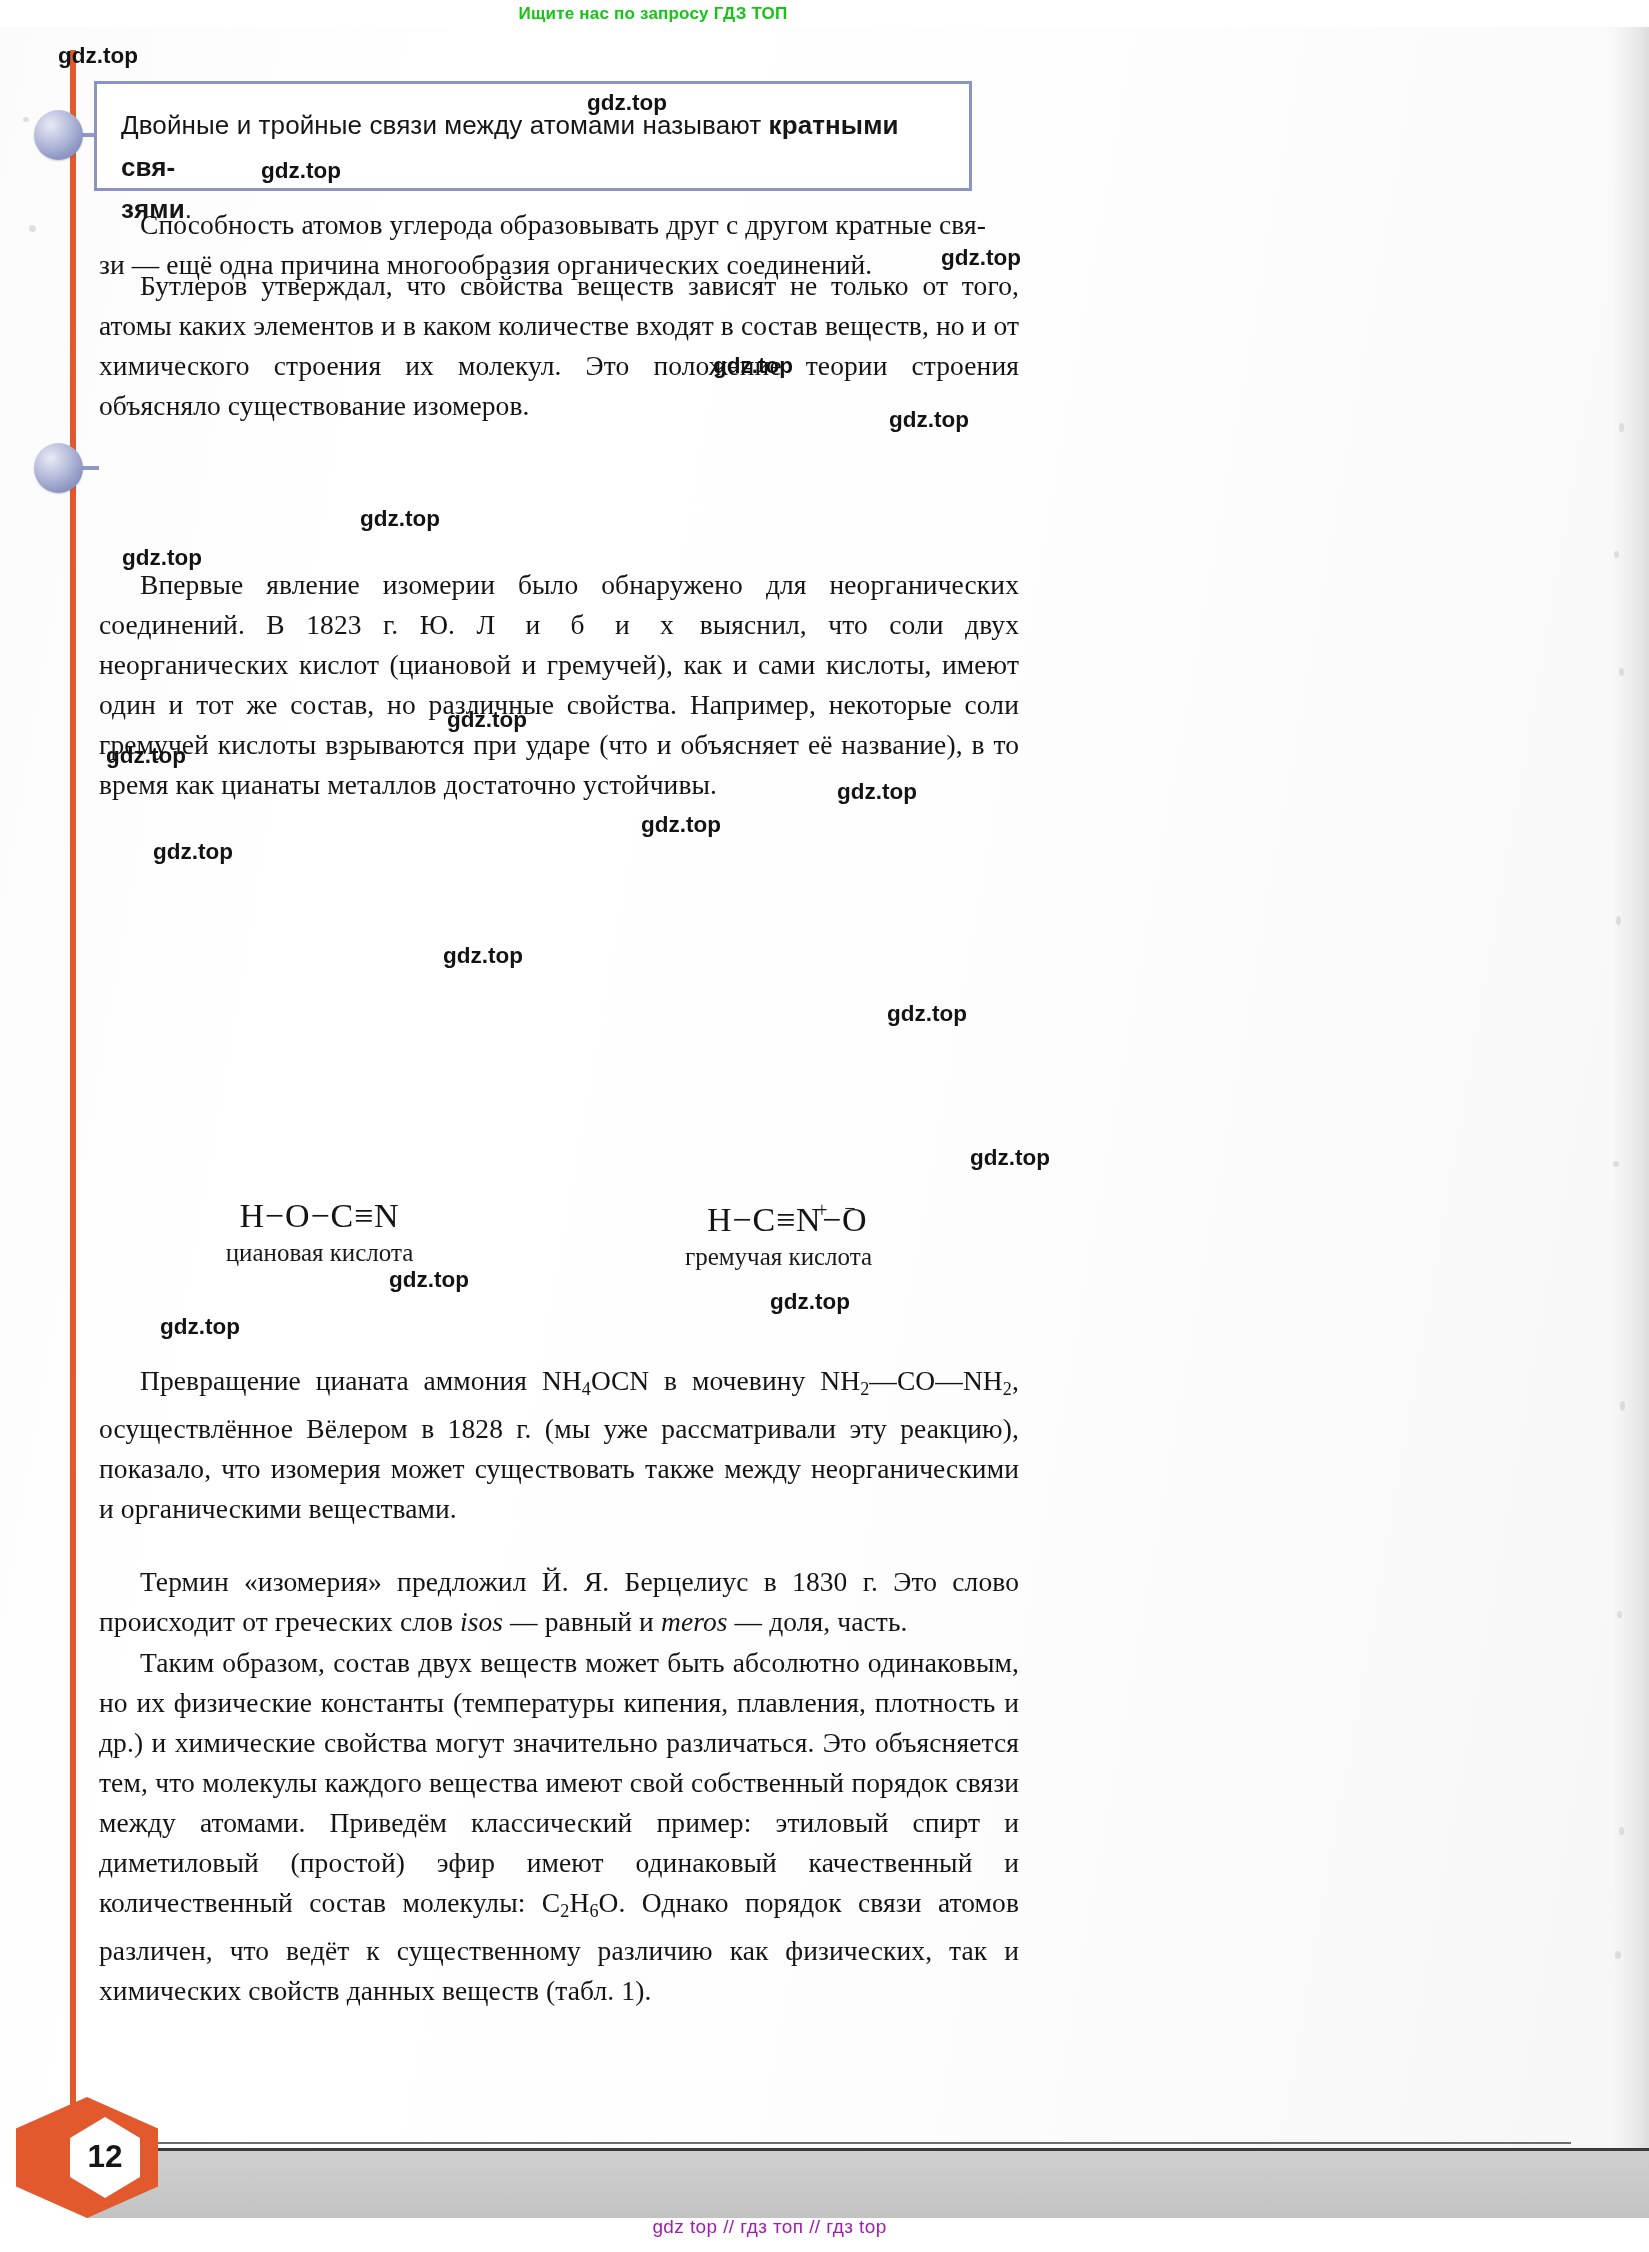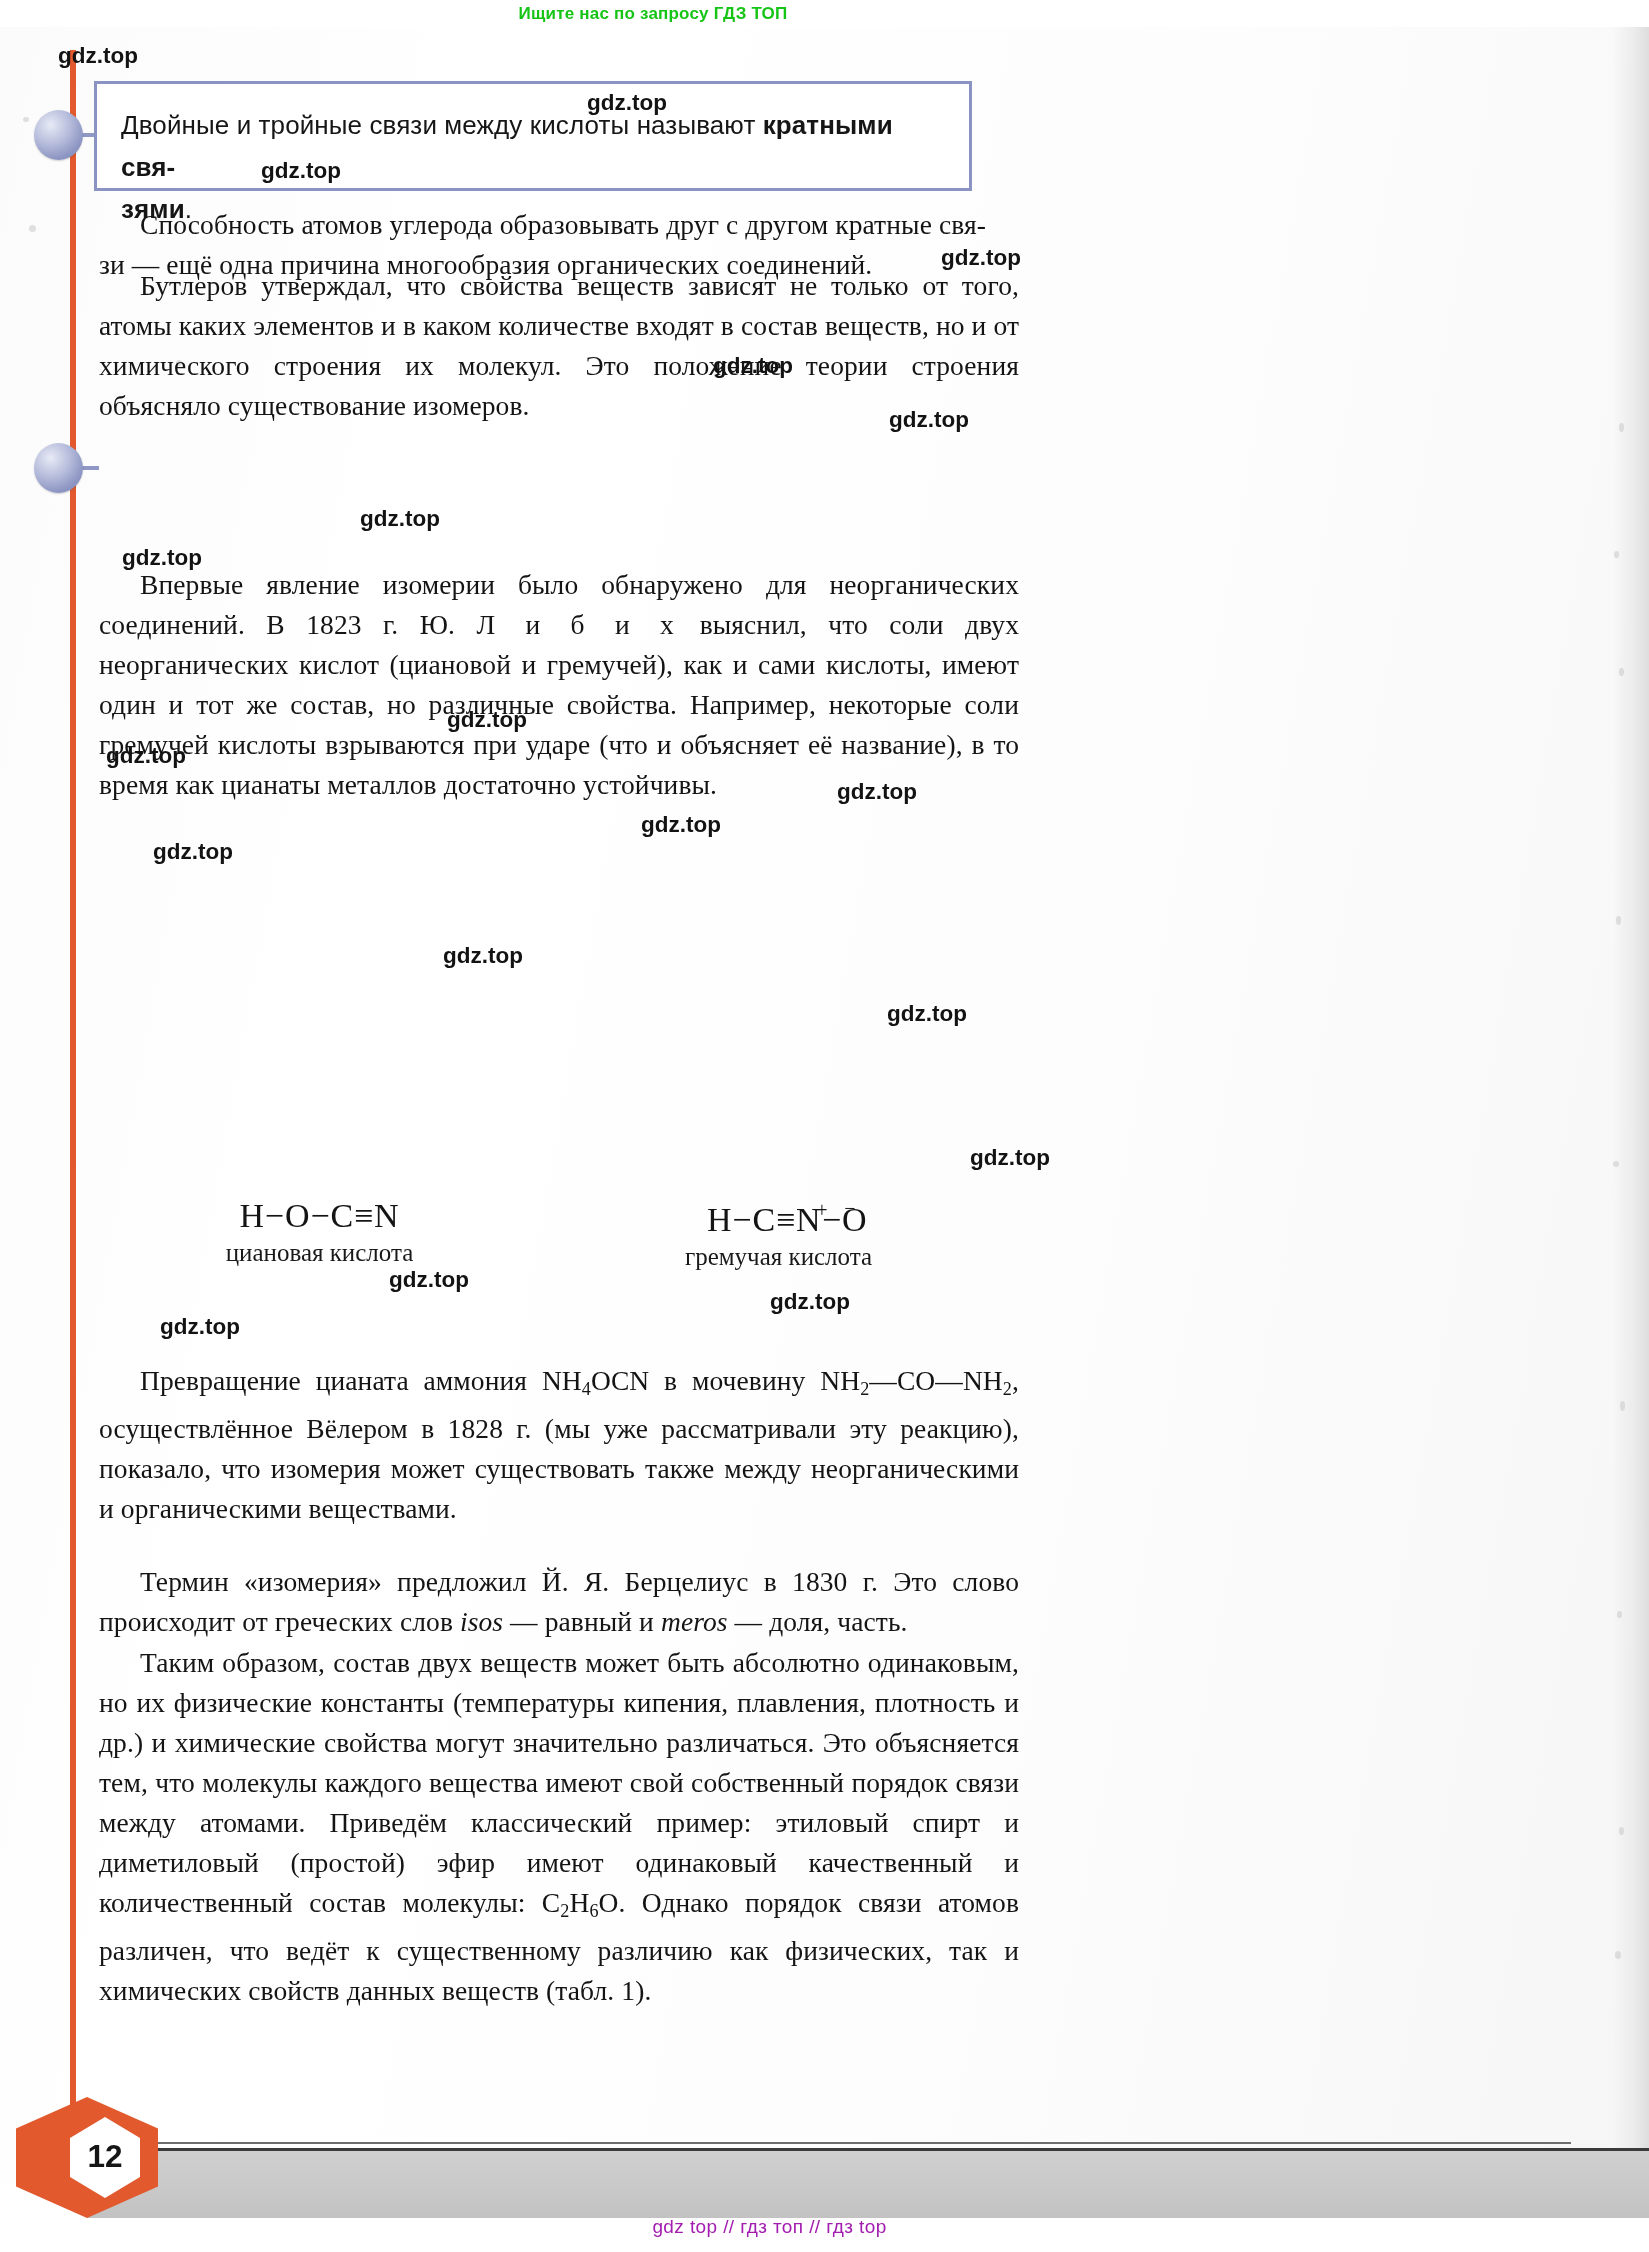--- a/index.html
+++ b/index.html
@@ -249,21 +249,21 @@
   <div class="speck" style="left:1615px;top:1951px;width:6.3px;height:8px;"></div>
   <div class="speck" style="left:176px;top:360px;width:6.3px;height:6.3px;"></div>
 
   <div class="rail"></div>
 
   <div class="sphere-stem" style="left:70px;top:133px;width:29px;"></div>
   <div class="sphere" style="left:34px;top:110px;"></div>
 
   <div class="callout" style="left:94px;top:81px;width:878px;height:110px;">
     <div class="inner">
-      <span>Двойные и тройные связи между кислоты называют </span><b>кратными свя-</b><br><b>зями</b><span>.</span>
+      <span>Двойные и тройные связи между атомами называют </span><b>кратными свя-</b><br><b>зями</b><span>.</span>
     </div>
   </div>
 
   <div class="para" style="top:205px;width:920px;">
     <span class="ind"></span><span>Способность атомов углерода образовывать друг с другом кратные свя-</span><br><span>зи — ещё одна причина многообразия органических соединений.</span>
   </div>
 
   <div class="para" style="top:266px;width:920px;">
     <span class="ind"></span><span>Бутлеров утверждал, что свойства веществ зависят не только от того, атомы каких элементов и в каком количестве входят в состав веществ, но и от химического строения их молекул. Это положение теории строения объясняло существование изомеров.</span>
   </div>

